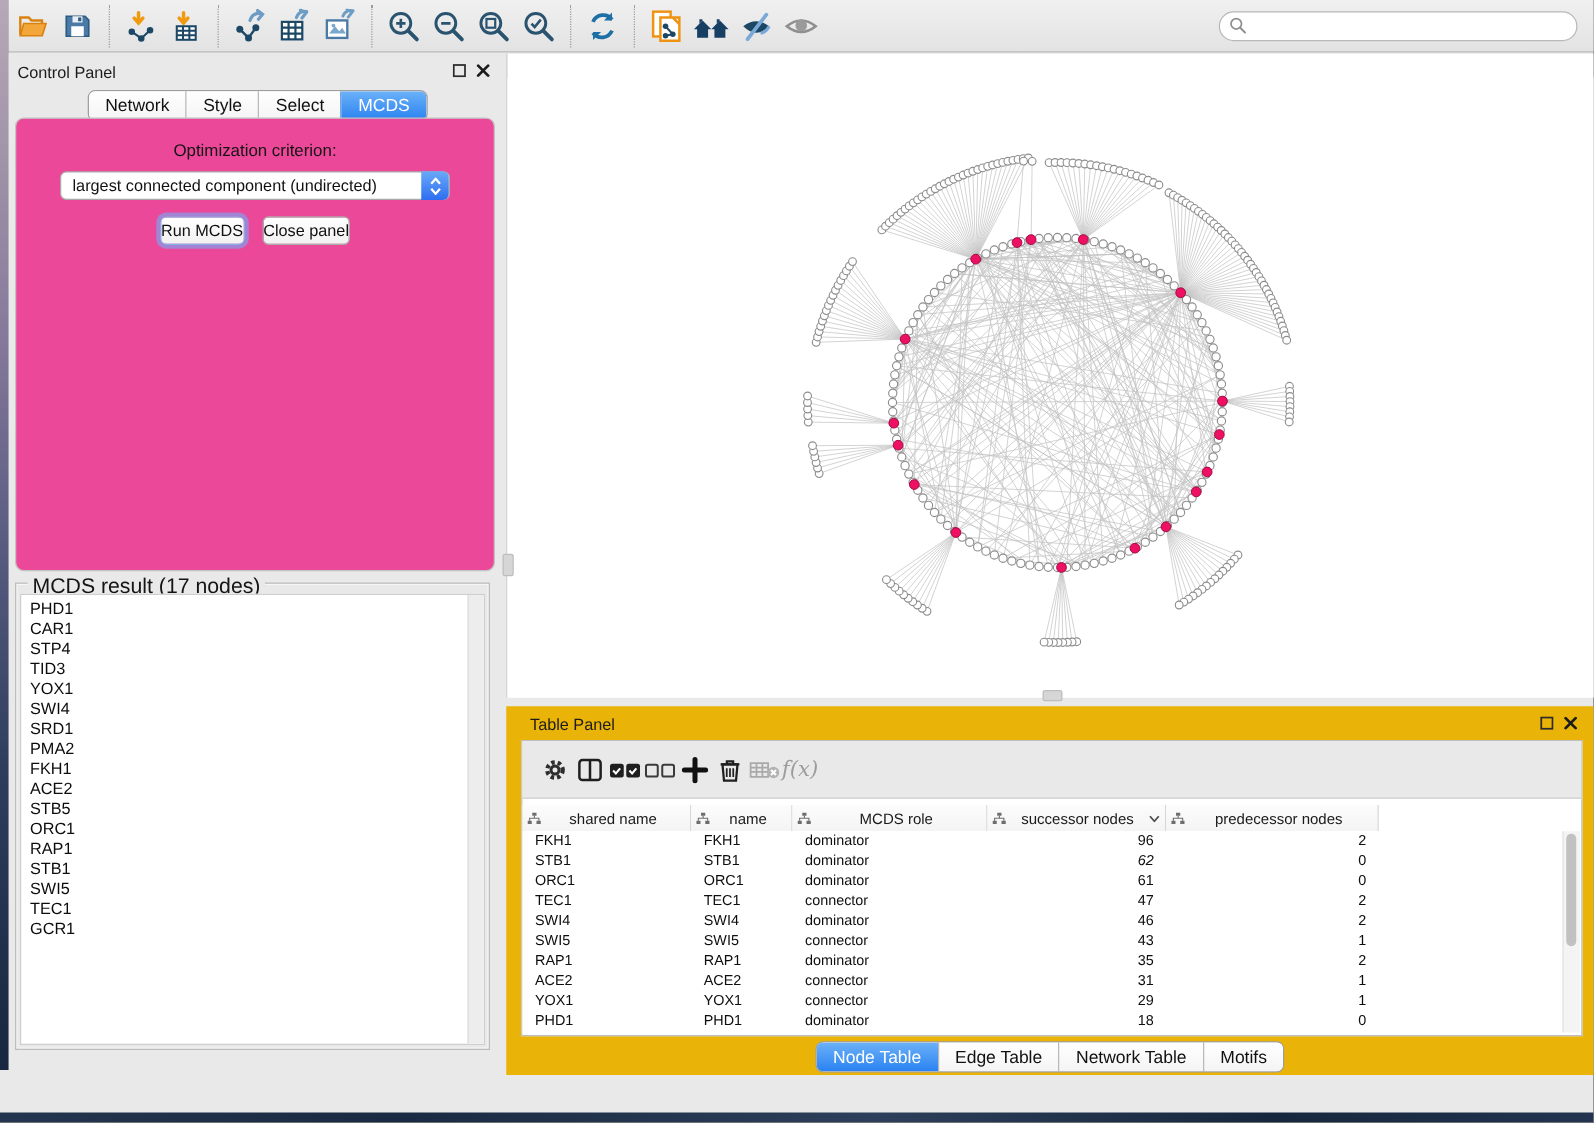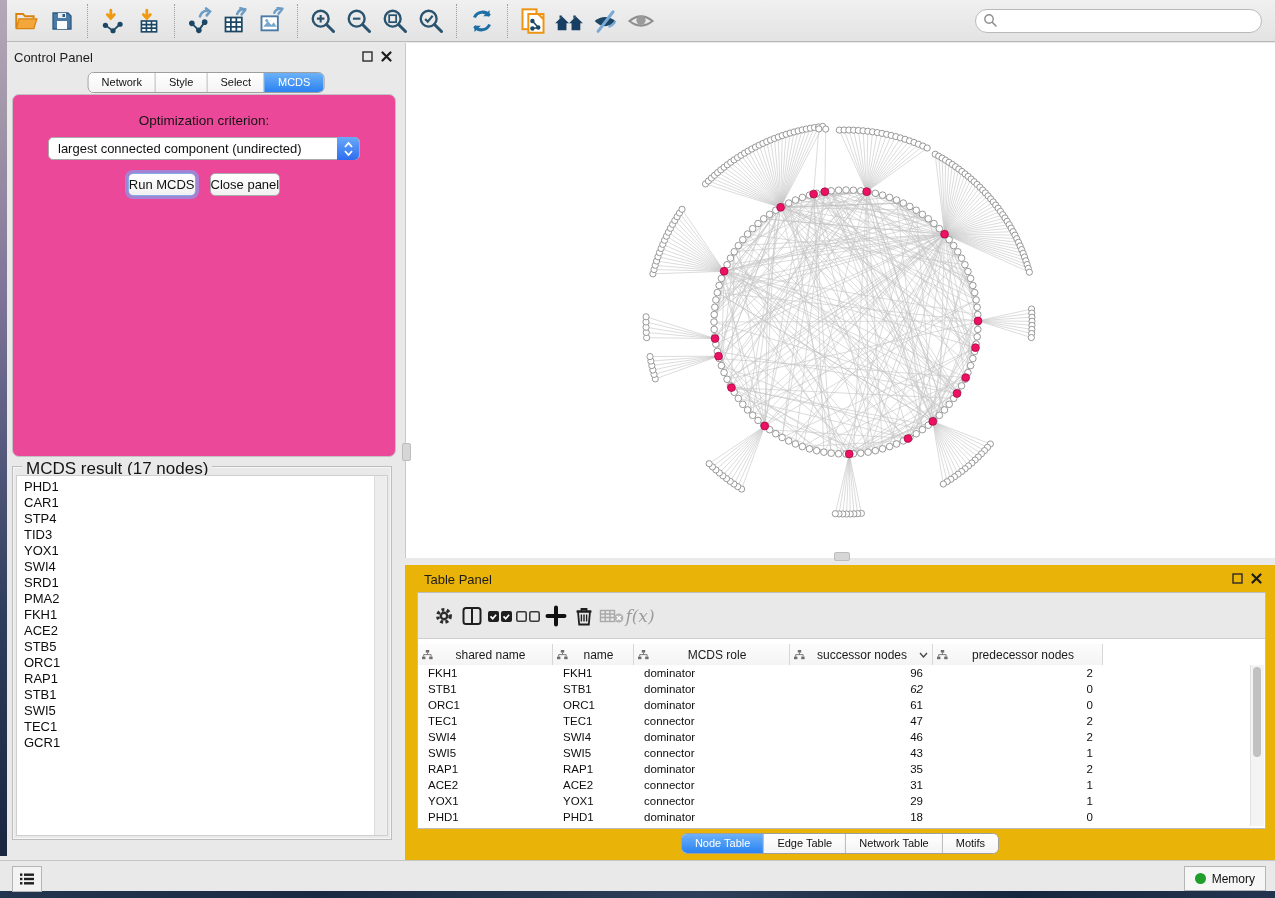--- a/index.html
+++ b/index.html
@@ -21,21 +21,21 @@
     box-sizing:border-box;padding:0 8px 0 26px;font-size:12px;outline:none;font-family:"Liberation Sans",sans-serif;}
   .search-glyph{position:absolute;left:8px;top:4px;}
   
   .control-panel{position:absolute;left:7px;top:43px;width:398px;height:817px;background:#e9e9e9;}
   .cp-head{position:absolute;left:0;top:0;right:0;height:27px;}
   .cp-title{position:absolute;left:7px;top:7px;font-size:13px;color:#1c1c1c;}
   .win-float{position:absolute;top:8px;cursor:default;}
   .win-close{position:absolute;top:8px;cursor:default;}
   .cp-head .win-float{right:32px;} .cp-head .win-close{right:13px;}
   .seg{display:inline-flex;background:#fff;border:1px solid #9e9e9e;border-radius:6px;overflow:hidden;}
-  .seg .tab{padding:3px 13px 4px 13px;font-size:11px;color:#111;border-left:1px solid #b9b9b9;background:linear-gradient(#ffffff,#f4f4f4);white-space:nowrap;}
+  .seg .tab{padding:3px 13px 4px 13px;font-size:14px;color:#111;border-left:1px solid #b9b9b9;background:linear-gradient(#ffffff,#f4f4f4);white-space:nowrap;}
   .seg .tab:first-child{border-left:none;}
   .seg .tab.active{background:linear-gradient(#6cb1f8,#2a82f1);color:#fff;border-left-color:#4a8fe0;}
   .cp-tabs{position:absolute;left:50%;transform:translateX(-50%);top:29px;}
   .cp-inner{position:absolute;left:5px;right:9px;top:51px;height:363px;background:#ec4899;
     border:1px solid #c3c3c3;border-radius:7px;text-align:center;box-sizing:border-box;}
   .opt-label{margin-top:18px;font-size:13.5px;color:#141414;}
   .dropdown{margin:9px auto 0 auto;width:312px;height:23px;background:#fff;border:1px solid #a9a9a9;
     border-radius:5px;position:relative;text-align:left;box-sizing:border-box;}
   .dropdown .dd-text{font-size:13px;line-height:21px;padding-left:9px;color:#111;white-space:nowrap;}
   .dd-step{position:absolute;right:0;top:-1px;bottom:-1px;width:22px;border-radius:0 5px 5px 0;
@@ -1259,32 +1259,14 @@
     </div>
 
     <div class="seg tp-tabs" id="tp-tabs">
         <span class="tab active">Node Table</span>
         <span class="tab">Edge Table</span>
         <span class="tab">Network Table</span>
         <span class="tab">Motifs</span>
       </div>
   </div>
 
-  <div class="status-bar">
-    <div class="list-btn">
-      <svg width="16" height="14" viewBox="0 0 16 14">
-          <g fill="#1f1f1f">
-            <rect x="1" y="1.5" width="2.4" height="2.4"></rect>
-            <rect x="5" y="1.5" width="10" height="2.4"></rect>
-            <rect x="1" y="5.8" width="2.4" height="2.4"></rect>
-            <rect x="5" y="5.8" width="10" height="2.4"></rect>
-            <rect x="1" y="10.1" width="2.4" height="2.4"></rect>
-            <rect x="5" y="10.1" width="10" height="2.4"></rect>
-          </g>
-        </svg>
-    </div>
-    <div class="mem-btn">
-      <span class="mem-dot"></span>
-      <span>Memory</span>
-    </div>
-  </div>
 
 </div>
 
 </body></html>

